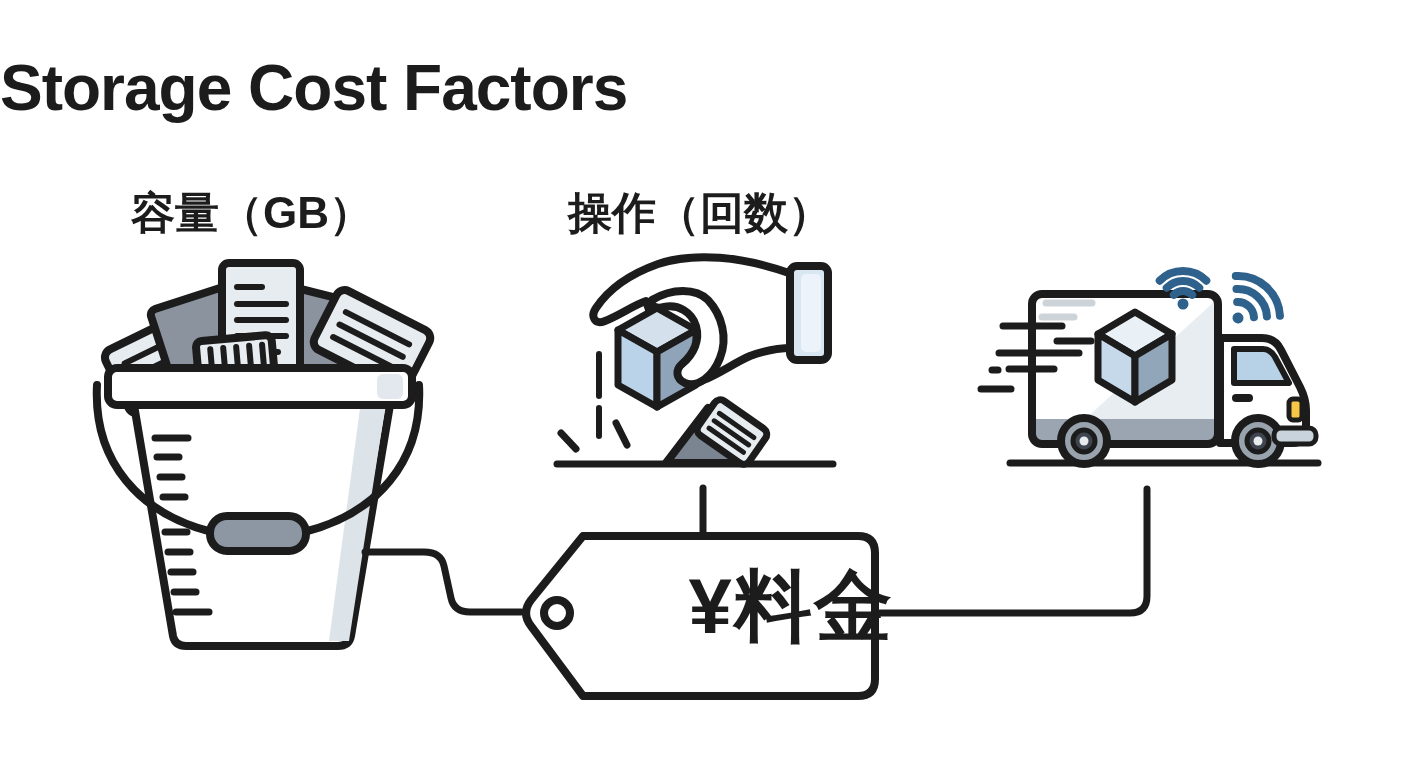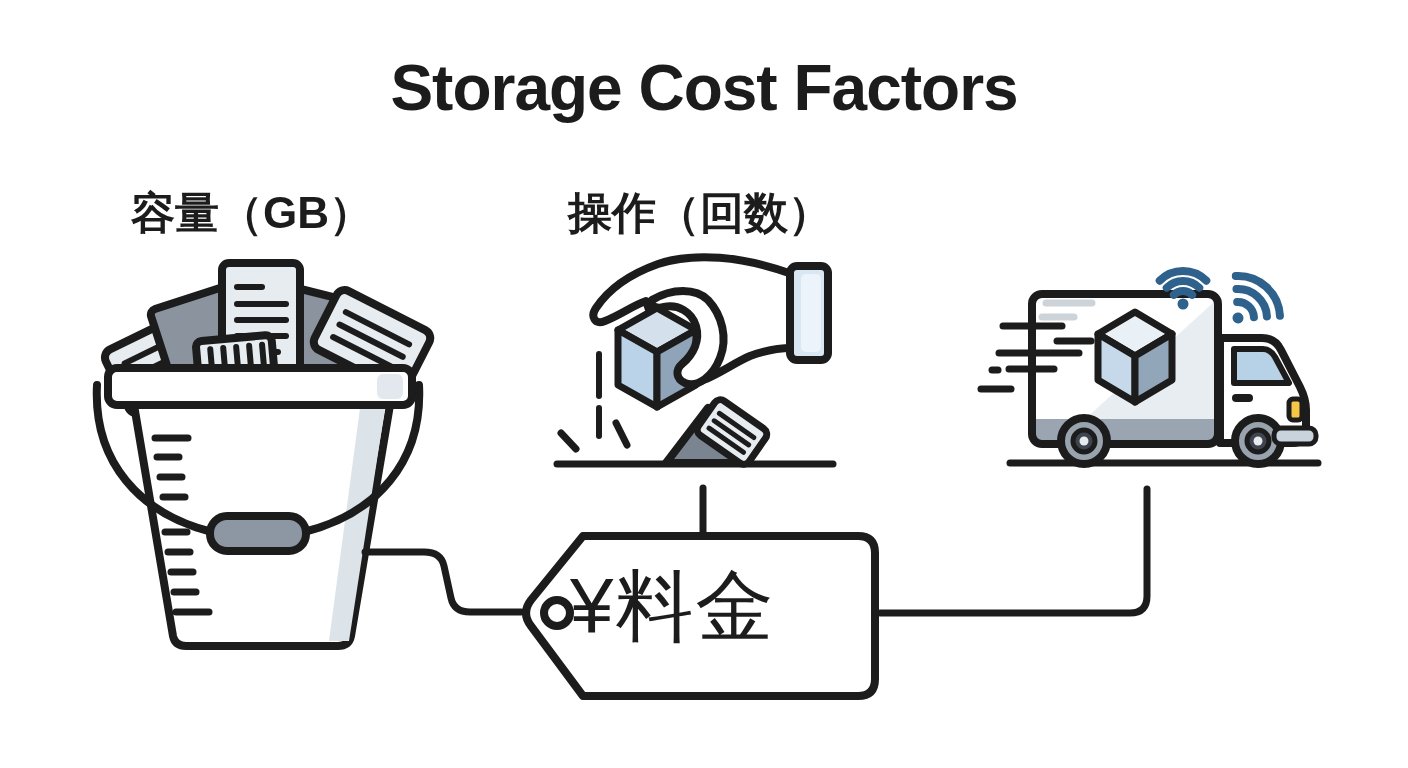--- a/index.html
+++ b/index.html
@@ -5,33 +5,33 @@
   :root{
     --ink:#1c1c1c; --bg:#ffffff;
   }
   html,body{margin:0;padding:0;background:#e9e9e9;}
   body{font-family:"Liberation Sans","DejaVu Sans",sans-serif;}
   .canvas{
     position:relative;width:1408px;height:768px;background:var(--bg,#fff);
     overflow:hidden;color:var(--ink,#1c1c1c);
   }
   .title{
-    position:absolute;left:0;top:50px;width:100%;text-align:center;
+    position:absolute;left:0;top:50px;width:100%;
     font-size:64px;font-weight:bold;letter-spacing:-1px;line-height:1.2;
   }
   .flabel{
     position:absolute;top:188px;width:340px;text-align:center;
     font-size:44px;font-weight:bold;white-space:nowrap;line-height:1.15;
   }
   #lab-capacity{left:82px;}
   #lab-operations{left:530px;}
   #lab-transfer{left:970px;}
   .tagtext{
-    position:absolute;left:570px;top:564px;width:300px;text-align:left;
-    font-size:78px;font-weight:normal;letter-spacing:2px;line-height:1.1;white-space:nowrap;
+    position:absolute;left:594px;top:564px;width:300px;text-align:right;
+    font-size:78px;font-weight:bold;letter-spacing:2px;line-height:1.1;white-space:nowrap;
   }
   svg.art{position:absolute;left:0;top:0;}
   
   .ln{fill:none;stroke:var(--ink,#1c1c1c);stroke-width:7;stroke-linecap:round;stroke-linejoin:round;}
   .ol{stroke:var(--ink,#1c1c1c);stroke-width:8;stroke-linecap:round;stroke-linejoin:round;}
   .ol7{stroke:var(--ink,#1c1c1c);stroke-width:7;stroke-linecap:round;stroke-linejoin:round;}
   .ol6{stroke:var(--ink,#1c1c1c);stroke-width:6;stroke-linecap:round;stroke-linejoin:round;}
   .ol5{stroke:var(--ink,#1c1c1c);stroke-width:5;stroke-linecap:round;stroke-linejoin:round;}
   .dln{stroke:var(--ink,#1c1c1c);stroke-width:6;stroke-linecap:round;}
   .dln5{stroke:var(--ink,#1c1c1c);stroke-width:5;stroke-linecap:round;}

